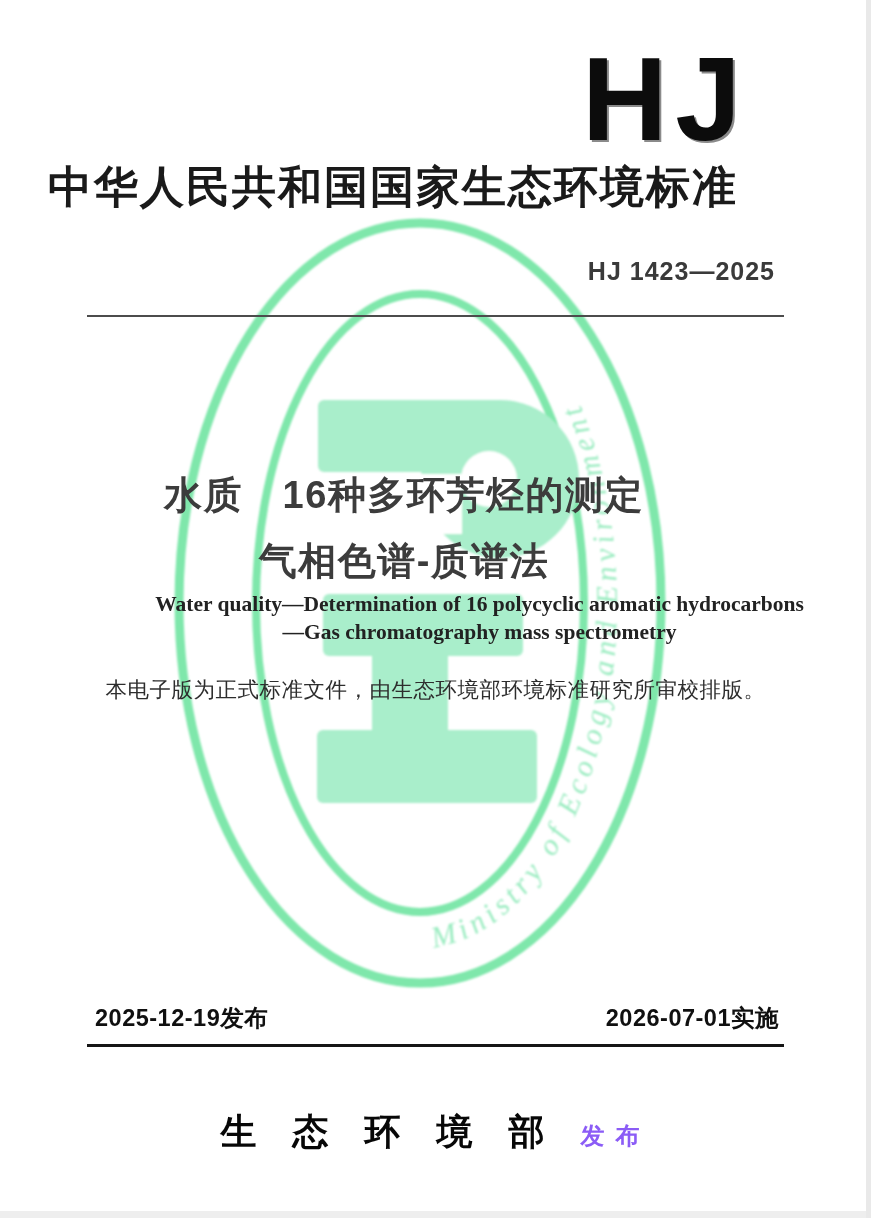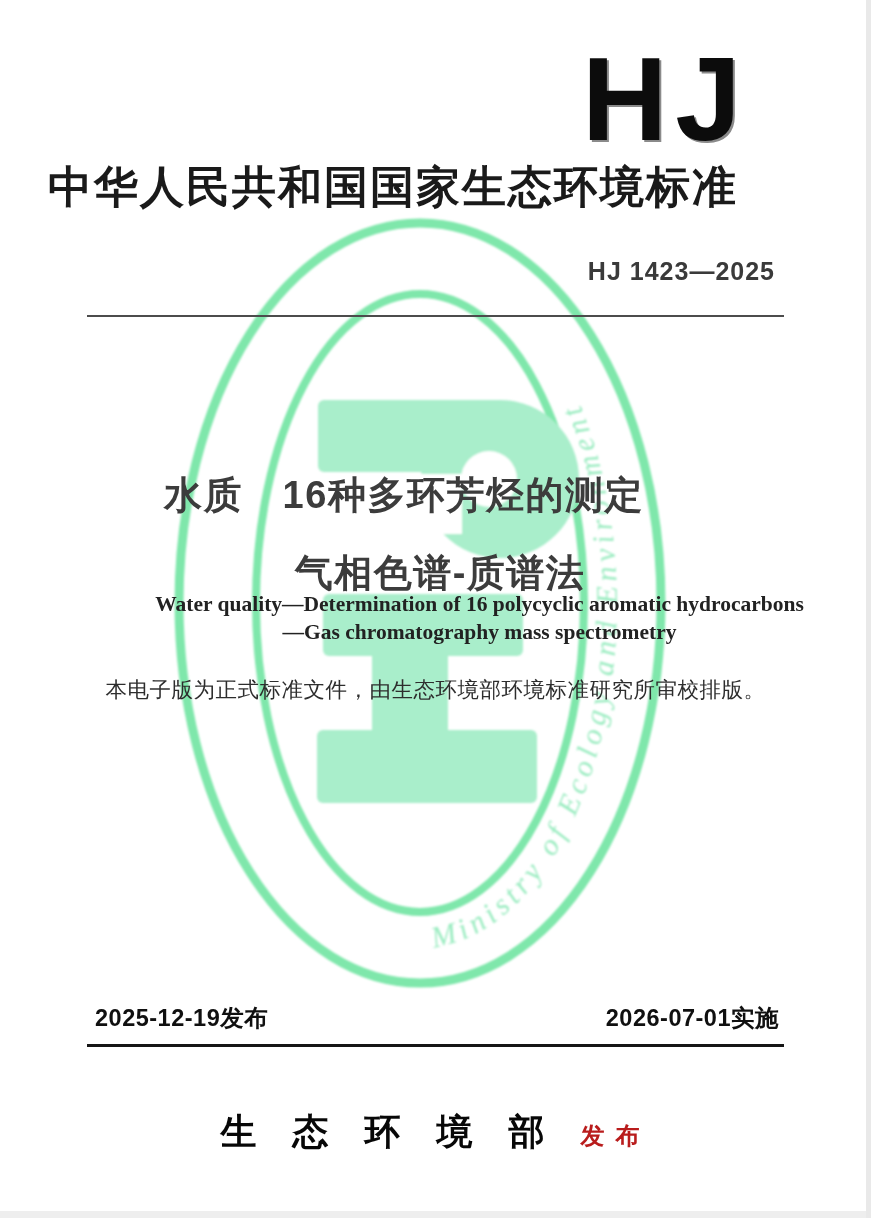--- a/index.html
+++ b/index.html
@@ -23,21 +23,21 @@
     letter-spacing:2px;color:#1a1a1a;white-space:nowrap;padding-left:48px;
   }
   .std-no{
     top:257px;right:96px;font-size:25px;font-weight:700;color:#3a3a3a;letter-spacing:1px;
   }
   .rule-top{top:315px;left:87px;width:697px;height:2px;background:#4c4c4c;}
 
   .cn-title{left:0;width:808px;text-align:center;font-weight:700;font-size:38px;
     color:#3c3c3c;letter-spacing:1.5px;white-space:nowrap;}
   .cn-title.l1{top:470px;}
-  .cn-title.l2{top:548px;padding-left:36px;}
+  .cn-title.l2{top:536px;}
 
   .en-title{left:0;width:871px;text-align:center;font-family:"Liberation Serif",serif;
     font-weight:700;font-size:21.5px;color:#222222;white-space:nowrap;padding-left:44px;}
   .en-title.l1{top:592px;}
   .en-title.l2{top:620px;}
 
   .notice{top:675px;left:0;width:871px;text-align:center;font-size:21.5px;
     color:#2d2d2d;letter-spacing:0.5px;white-space:nowrap;}
 
   .date{top:1002px;font-size:23.5px;font-weight:700;color:#101010;letter-spacing:0.5px;}
@@ -46,21 +46,21 @@
   .rule-bottom{top:1044px;left:87px;width:697px;height:3px;background:#151515;}
 
   .publisher-row{
     top:1060px;left:0;width:871px;display:flex;justify-content:center;align-items:baseline;
   }
   .publisher{
     font-family:"Liberation Serif",serif;font-weight:900;font-size:36px;color:#070707;
     letter-spacing:36px;white-space:nowrap;margin-top:48px;
   }
   .publish-label{
-    font-weight:700;font-size:24px;color:#b91c1c;letter-spacing:11px;white-space:nowrap;
+    font-weight:700;font-size:24px;color:#8b5cf6;letter-spacing:11px;white-space:nowrap;
   }
 </style>
 </head>
 <body>
 
 <div class="page">
 
   <svg class="watermark" viewBox="0 0 871 1218" xmlns="http://www.w3.org/2000/svg" aria-hidden="true">
     <defs>
       <filter id="soft" x="-10%" y="-10%" width="120%" height="120%">

